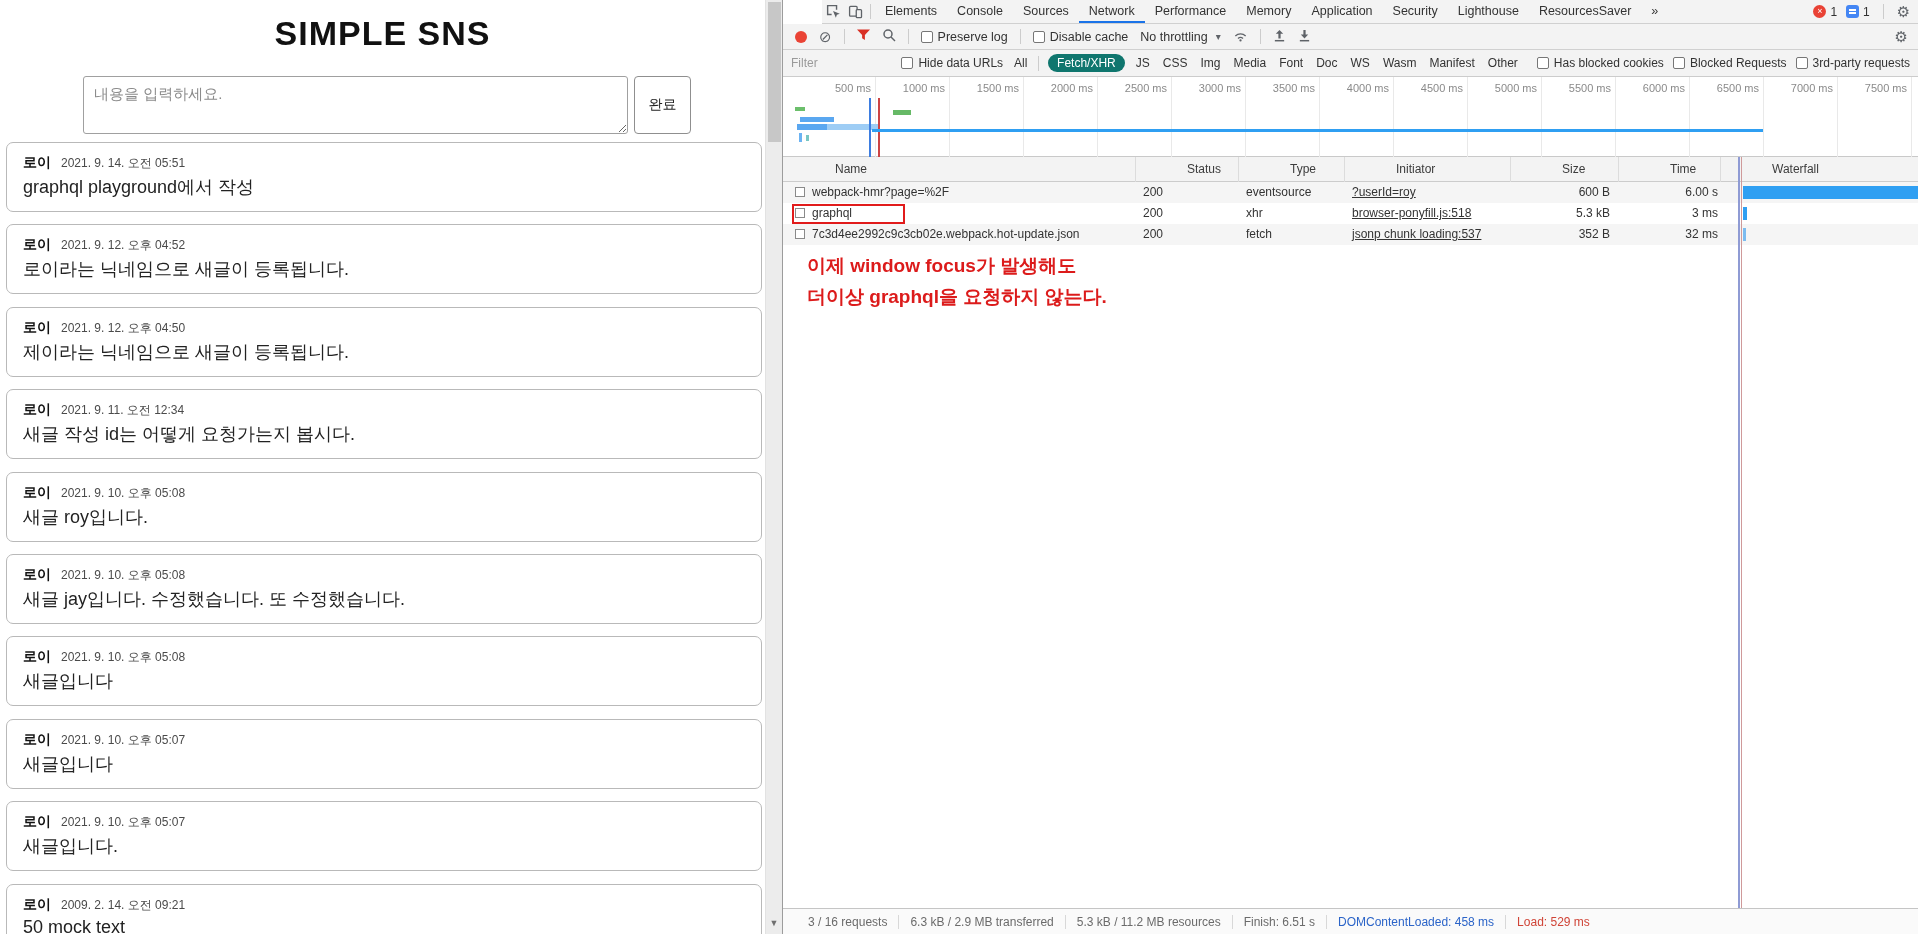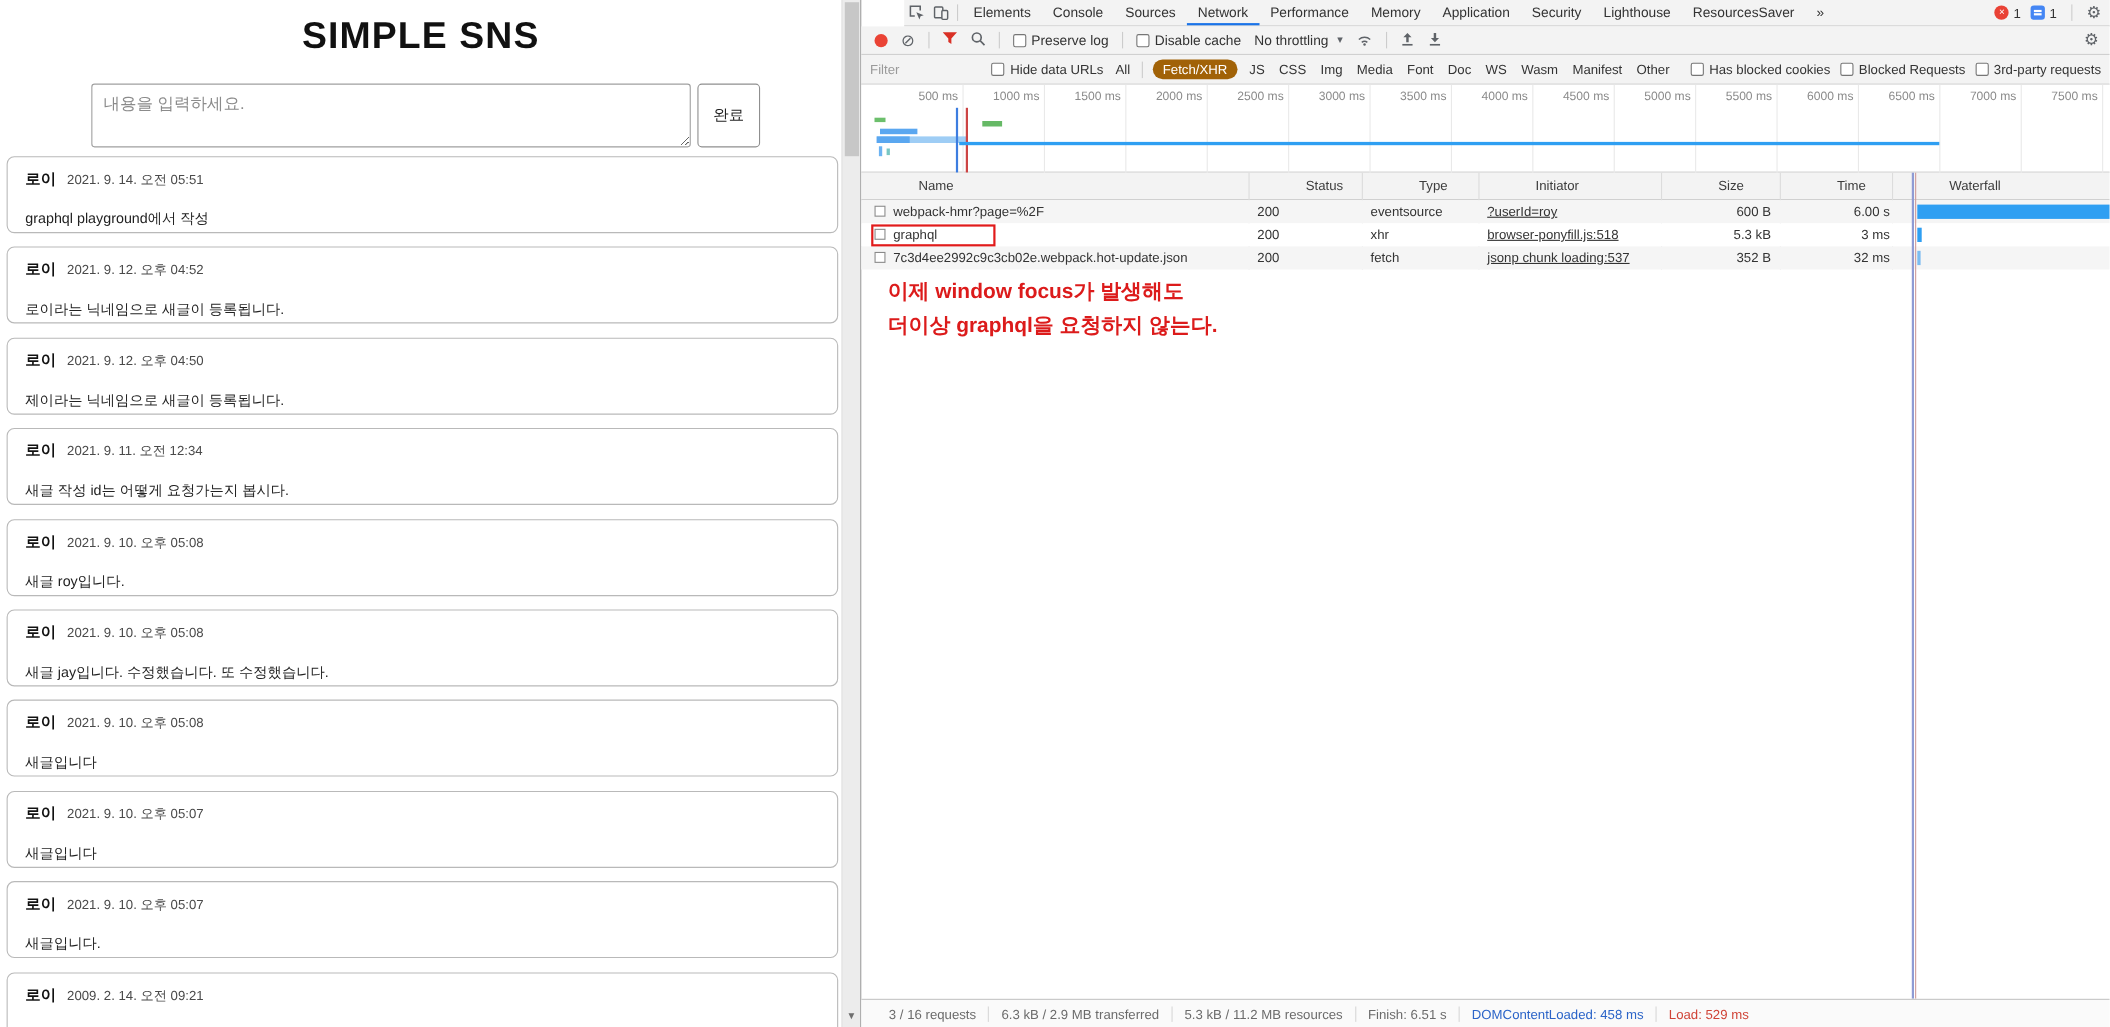--- a/index.html
+++ b/index.html
@@ -15,21 +15,21 @@
                font-family:inherit; color:#737373; resize:both; }
   .composer-textarea::placeholder { color:#8b8b8b; }
   .composer-submit { position:absolute; left:634px; top:76px; width:57px; height:58px;
                background:#fff; border:1px solid #8f8f8f; border-radius:4px; font-size:14px;
                color:#222; font-family:inherit; cursor:pointer; }
   .post { position:absolute; left:6px; width:756px; height:70px; background:#fff;
           border:1px solid #b9b9b9; border-radius:7px; padding:11px 16px; overflow:hidden; }
   .post .phead { display:flex; align-items:baseline; }
   .post .pauthor { font-size:14px; font-weight:700; color:#111; }
   .post .ptime { font-size:12px; color:#4a4a4a; margin-left:10px; }
-  .post .pbody { margin-top:18px; font-size:13px; color:#222; }
+  .post .pbody { margin-top:3px; font-size:18px; color:#222; }
 
   
   .app-scrollbar { position:absolute; left:765px; top:0; width:17px; height:934px;
                    background:#ececec; border-left:1px solid #e2e2e2; }
   .app-scrollbar .thumb { position:absolute; left:2px; top:2px; width:13px; height:140px; background:#c7c7c7; }
   .app-scrollbar .sb-down { position:absolute; bottom:6px; left:0; width:100%; text-align:center;
                    font-size:9px; color:#6f6f6f; line-height:10px; }
 
   
   .dt-border { position:absolute; left:782px; top:0; width:1px; height:934px; background:#9c9c9c; }
@@ -57,21 +57,21 @@
   .cbrow { display:inline-flex; align-items:center; gap:5px; }
   .cb { width:12px; height:12px; border:1px solid #767676; border-radius:2px; background:#fff; display:inline-block; }
   .caret { font-size:10px; color:#5f6368; margin-left:3px; }
   .spacer { flex:1; }
 
   .dt-filterbar { position:absolute; left:783px; top:50px; width:1135px; height:27px; background:#f3f3f3;
                   border-bottom:1px solid #ccc; display:flex; align-items:center; gap:9px;
                   padding:0 8px; font-size:12px; color:#333; white-space:nowrap; overflow:hidden; }
   .filter-input { width:160px; color:#9a9a9a; }
   .ftype { cursor:pointer; padding:0 2px; }
-  .pill { background:#a16207; color:#fff; border-radius:10px; padding:2px 9px; }
+  .pill { background:#0f766e; color:#fff; border-radius:10px; padding:2px 9px; }
 
   
   .dt-overview { position:absolute; left:783px; top:77px; width:1135px; height:80px; background:#fff;
                  border-bottom:1px solid #c9c9c9; }
   .gridline { position:absolute; top:77px; width:1px; height:80px; background:#e9e9e9; }
   .tick-label { position:absolute; top:82px; width:56px; text-align:right; font-size:11px; color:#8a8a8a; }
   .ov-bar { position:absolute; }
 
   
   .dt-thead { position:absolute; left:783px; top:157px; width:1135px; height:25px; background:#f3f3f3;

